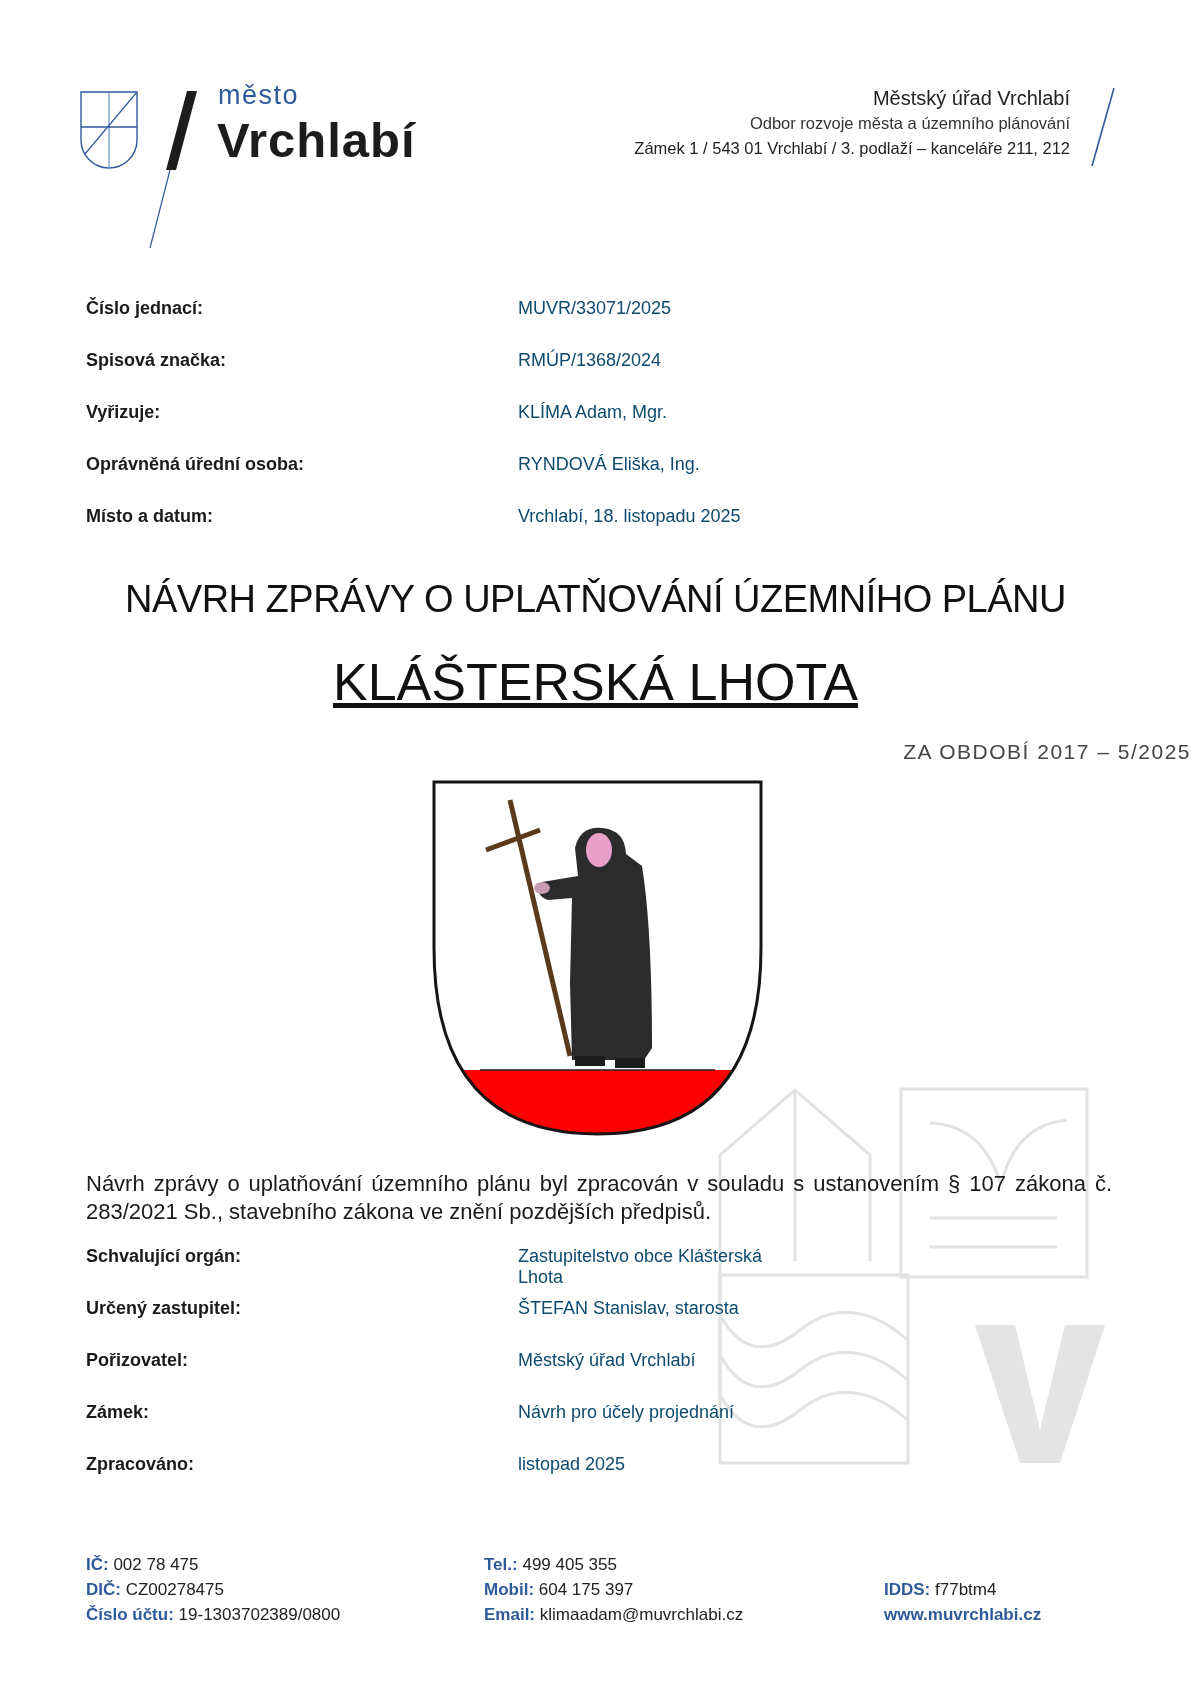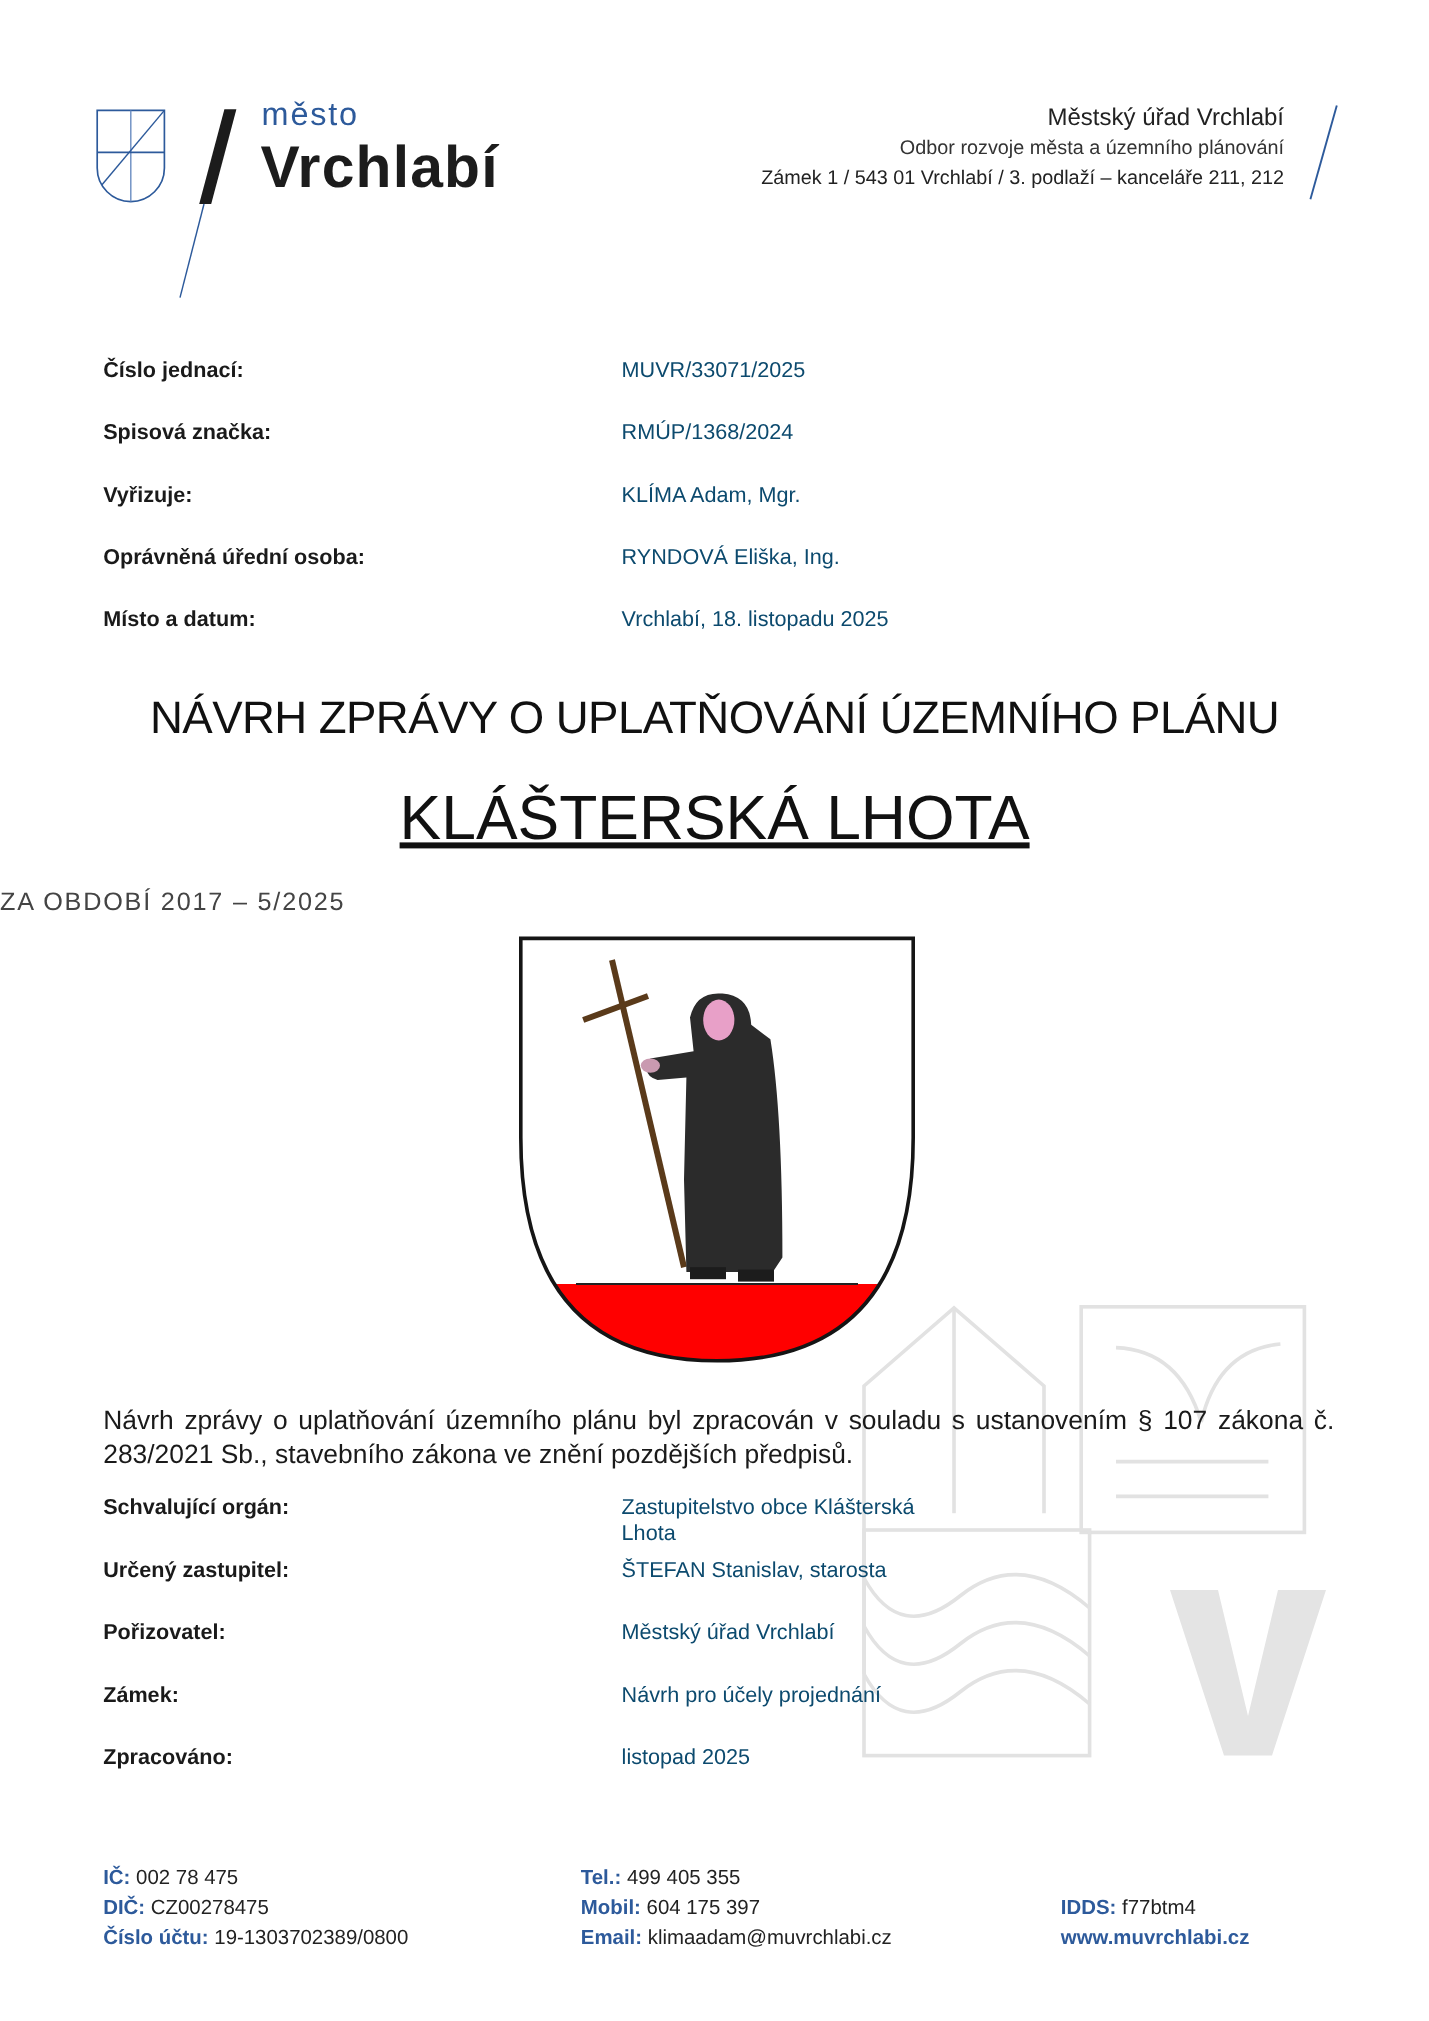--- a/index.html
+++ b/index.html
@@ -19,21 +19,21 @@
 
   
   .meta { left: 86px; width: 720px; }
   .meta-row { position: absolute; left: 0; width: 720px; height: 30px; font-size: 18px; }
   .meta-row .lbl { position: absolute; left: 0; font-weight: bold; color: #1a1a1a; }
   .meta-row .val { position: absolute; left: 400px; color: #0c4a6e; margin-left: 32px; }
 
   
   .t1 { left: 0; width: 1191px; top: 578px; text-align: center; font-size: 38px; color: #111; letter-spacing: -0.5px; }
   .t2 { left: 0; width: 1191px; top: 652px; text-align: center; font-size: 52px; color: #111; text-decoration: underline; }
-  .t3 { left: 0; width: 1191px; top: 740px; text-align: left; font-size: 21px; color: #444; letter-spacing: 1.5px; }
+  .t3 { left: 0; width: 1191px; top: 740px; text-align: right; font-size: 21px; color: #444; letter-spacing: 1.5px; }
 
   .coat { left: 430px; top: 778px; }
   .wm { left: 715px; top: 1085px; }
 
   .para { left: 86px; width: 1026px; top: 1170px; font-size: 22px; line-height: 28px; text-align: justify; color: #1a1a1a; }
 
   
   .foot { font-size: 17px; line-height: 25px; color: #222; }
   .foot .k { color: #2d5a9b; font-weight: bold; }
 </style>

